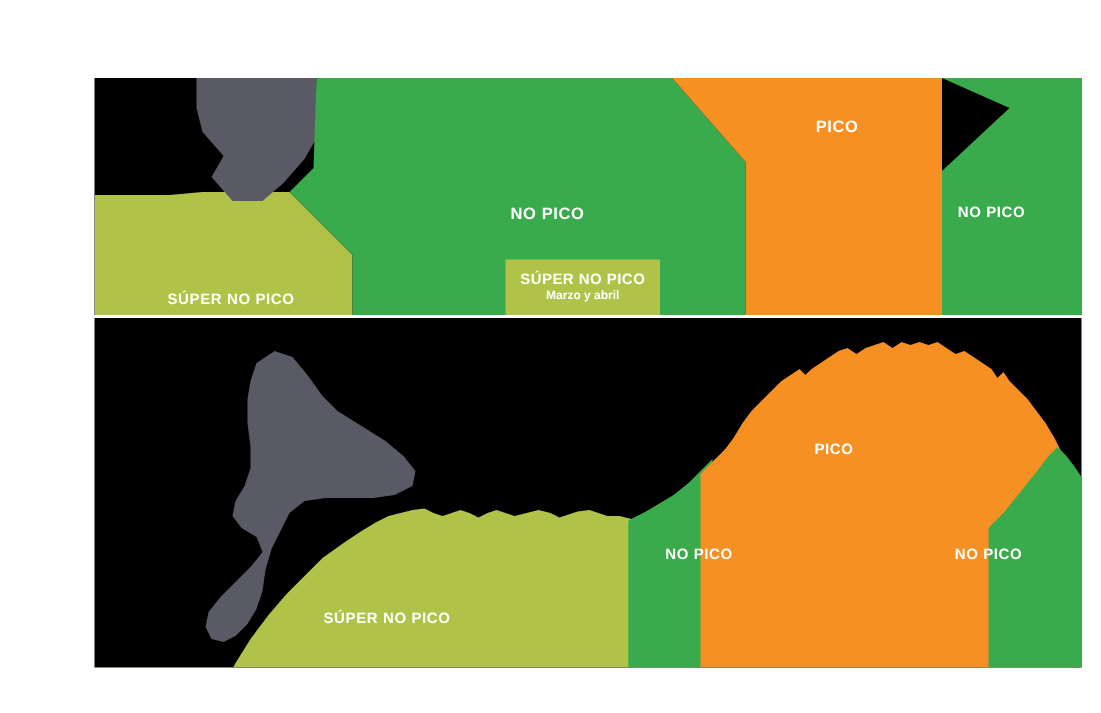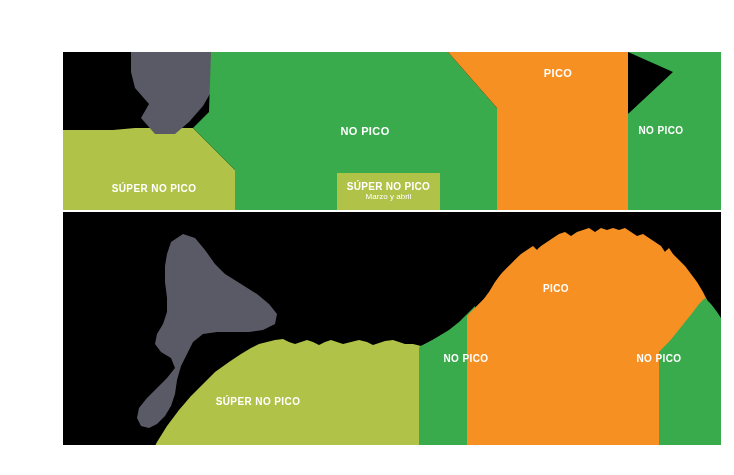--- a/index.html
+++ b/index.html
@@ -48,20 +48,21 @@
     position: absolute;
     color: #ffffff;
     font-weight: bold;
     letter-spacing: 0.4px;
     text-align: right;
     white-space: nowrap;
     font-family: "Liberation Sans", sans-serif;
     text-transform: uppercase;
     transform: translate(-50%, -50%);
     pointer-events: none;
+    margin-top: 12px;
   }
   .lbl-sm { font-size: 10px; }
   .lbl-md { font-size: 11px; }
 
   
   #callout-super-no-pico {
     position: absolute;
     left: 337px;
     top: 173px;
     width: 103px;
@@ -76,21 +77,21 @@
   #callout-super-no-pico .callout-title {
     color: #ffffff;
     font-size: 10px;
     font-weight: bold;
     letter-spacing: 0.3px;
     line-height: 1;
   }
   #callout-super-no-pico .callout-sub {
     color: #ffffff;
     font-size: 8px;
-    font-weight: normal;
+    font-weight: bold;
     line-height: 1;
   }
 </style>
 </head>
 <body>
 
 <div id="stage">
 
   <div class="panel" id="panel-top">
     <svg width="658" height="158" viewBox="0 0 658 158">

